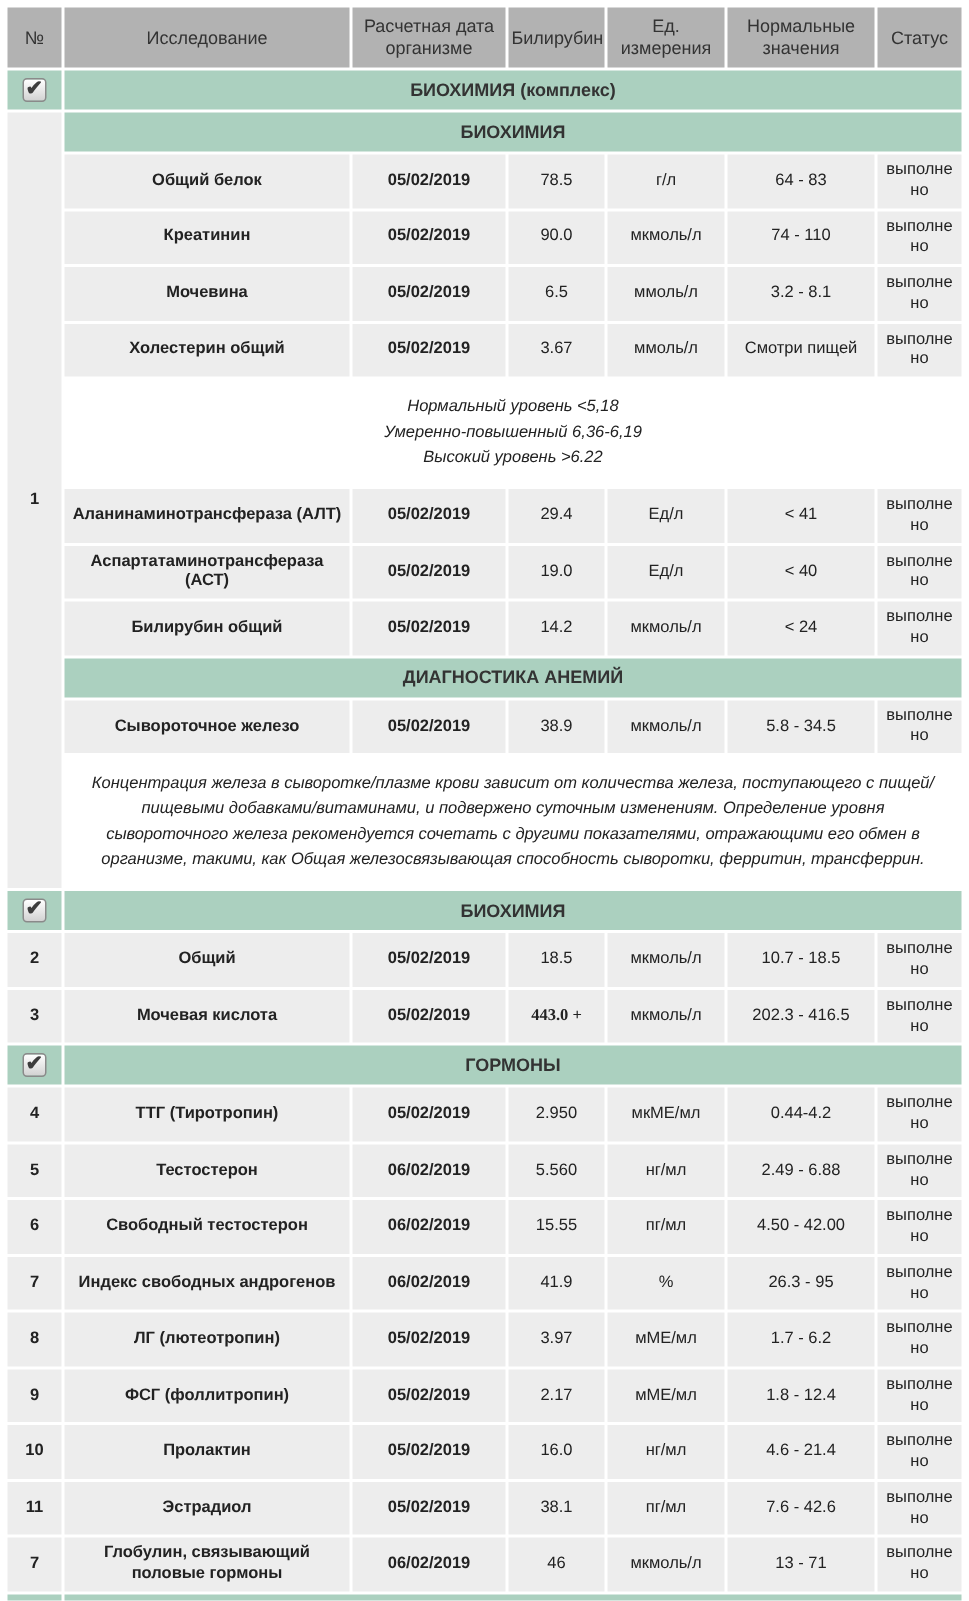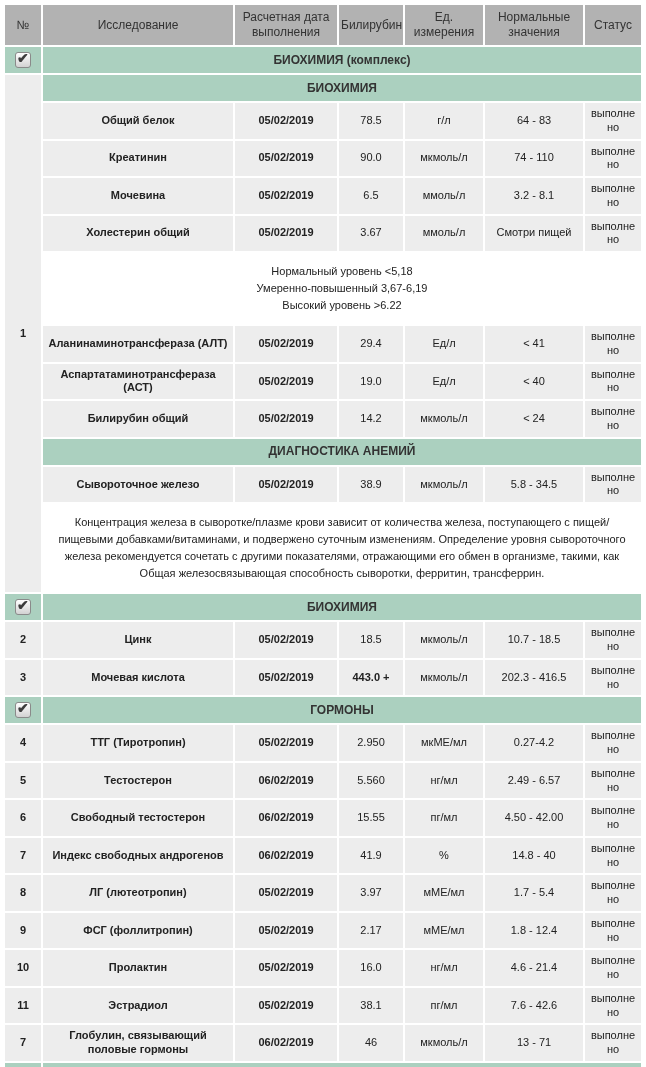--- a/index.html
+++ b/index.html
@@ -47,23 +47,24 @@
     color: #333;
     height: 26px;
   }
   td.chk-cell { height: 26px; padding: 2px; }
   td.note-cell {
     background: #ffffff;
     font-size: 11px;
     line-height: 1.55;
     padding: 10px 14px;
     text-align: center;
+    font-style: italic;
   }
   td.group-num { vertical-align: middle; }
-  .bold { font-weight: bold; }
+  .bold { font-weight: bold; font-family: Liberation Serif, serif; }
   .checkbox {
     display: inline-block;
     width: 16px; height: 16px;
     background: linear-gradient(#ffffff, #d2d2d2);
     border: 1px solid #8a8a8a;
     border-radius: 3px;
     position: relative;
     cursor: pointer;
     vertical-align: middle;
   }
@@ -86,21 +87,21 @@
         <col style="width:102px">
       <col style="width:64px">
         <col style="width:78px">
         <col style="width:98px">
         <col style="width:56px">
     </colgroup>
     <thead>
       <tr>
         <th>№</th>
         <th>Исследование</th>
-        <th>Расчетная дата выполнения</th>
+        <th>Расчетная дата организме</th>
         <th>Билирубин</th>
         <th>Ед. измерения</th>
         <th>Нормальные значения</th>
         <th>Статус</th>
       </tr>
     </thead>
     <tbody id="lab-body">
         <tr>
           <td class="section-bg chk-cell"><span class="checkbox" role="checkbox" aria-checked="true"><span class="checkmark">✔</span></span></td>
           <td class="section-bg section-label" colspan="6">БИОХИМИЯ (комплекс)</td>
@@ -137,21 +138,21 @@
           <td class="name-cell">Холестерин общий</td>
           <td class="date-cell">05/02/2019</td>
           <td class="">3.67</td>
           <td>ммоль/л</td>
           <td>Смотри пищей</td>
           <td>выполнено</td>
         </tr>
         <tr>
           <td class="note-cell" colspan="6">
             <div>Нормальный уровень &lt;5,18</div>
-            <div>Умеренно-повышенный 3,67-6,19</div>
+            <div>Умеренно-повышенный 6,36-6,19</div>
             <div>Высокий уровень &gt;6.22</div>
           </td>
         </tr>
         <tr>
           <td class="name-cell">Аланинаминотрансфераза (АЛТ)</td>
           <td class="date-cell">05/02/2019</td>
           <td class="">29.4</td>
           <td>Ед/л</td>
           <td>&lt; 41</td>
           <td>выполнено</td>
@@ -187,21 +188,21 @@
           <td class="note-cell" colspan="6">
             <div>Концентрация железа в сыворотке/плазме крови зависит от количества железа, поступающего с пищей/пищевыми добавками/витаминами, и подвержено суточным изменениям. Определение уровня сывороточного железа рекомендуется сочетать с другими показателями, отражающими его обмен в организме, такими, как Общая железосвязывающая способность сыворотки, ферритин, трансферрин.</div>
           </td>
         </tr>
         <tr>
           <td class="section-bg chk-cell"><span class="checkbox" role="checkbox" aria-checked="true"><span class="checkmark">✔</span></span></td>
           <td class="section-bg section-label" colspan="6">БИОХИМИЯ</td>
         </tr>
         <tr>
           <td class="num-cell">2</td>
-          <td class="name-cell">Цинк</td>
+          <td class="name-cell">Общий</td>
           <td class="date-cell">05/02/2019</td>
           <td class="">18.5</td>
           <td>мкмоль/л</td>
           <td>10.7 - 18.5</td>
           <td>выполнено</td>
         </tr>
         <tr>
           <td class="num-cell">3</td>
           <td class="name-cell">Мочевая кислота</td>
           <td class="date-cell">05/02/2019</td>
@@ -213,57 +214,57 @@
         <tr>
           <td class="section-bg chk-cell"><span class="checkbox" role="checkbox" aria-checked="true"><span class="checkmark">✔</span></span></td>
           <td class="section-bg section-label" colspan="6">ГОРМОНЫ</td>
         </tr>
         <tr>
           <td class="num-cell">4</td>
           <td class="name-cell">ТТГ (Тиротропин)</td>
           <td class="date-cell">05/02/2019</td>
           <td class="">2.950</td>
           <td>мкМЕ/мл</td>
-          <td>0.27-4.2</td>
+          <td>0.44-4.2</td>
           <td>выполнено</td>
         </tr>
         <tr>
           <td class="num-cell">5</td>
           <td class="name-cell">Тестостерон</td>
           <td class="date-cell">06/02/2019</td>
           <td class="">5.560</td>
           <td>нг/мл</td>
-          <td>2.49 - 6.57</td>
+          <td>2.49 - 6.88</td>
           <td>выполнено</td>
         </tr>
         <tr>
           <td class="num-cell">6</td>
           <td class="name-cell">Свободный тестостерон</td>
           <td class="date-cell">06/02/2019</td>
           <td class="">15.55</td>
           <td>пг/мл</td>
           <td>4.50 - 42.00</td>
           <td>выполнено</td>
         </tr>
         <tr>
           <td class="num-cell">7</td>
           <td class="name-cell">Индекс свободных андрогенов</td>
           <td class="date-cell">06/02/2019</td>
           <td class="">41.9</td>
           <td>%</td>
-          <td>14.8 - 40</td>
+          <td>26.3 - 95</td>
           <td>выполнено</td>
         </tr>
         <tr>
           <td class="num-cell">8</td>
           <td class="name-cell">ЛГ (лютеотропин)</td>
           <td class="date-cell">05/02/2019</td>
           <td class="">3.97</td>
           <td>мМЕ/мл</td>
-          <td>1.7 - 5.4</td>
+          <td>1.7 - 6.2</td>
           <td>выполнено</td>
         </tr>
         <tr>
           <td class="num-cell">9</td>
           <td class="name-cell">ФСГ (фоллитропин)</td>
           <td class="date-cell">05/02/2019</td>
           <td class="">2.17</td>
           <td>мМЕ/мл</td>
           <td>1.8 - 12.4</td>
           <td>выполнено</td>

